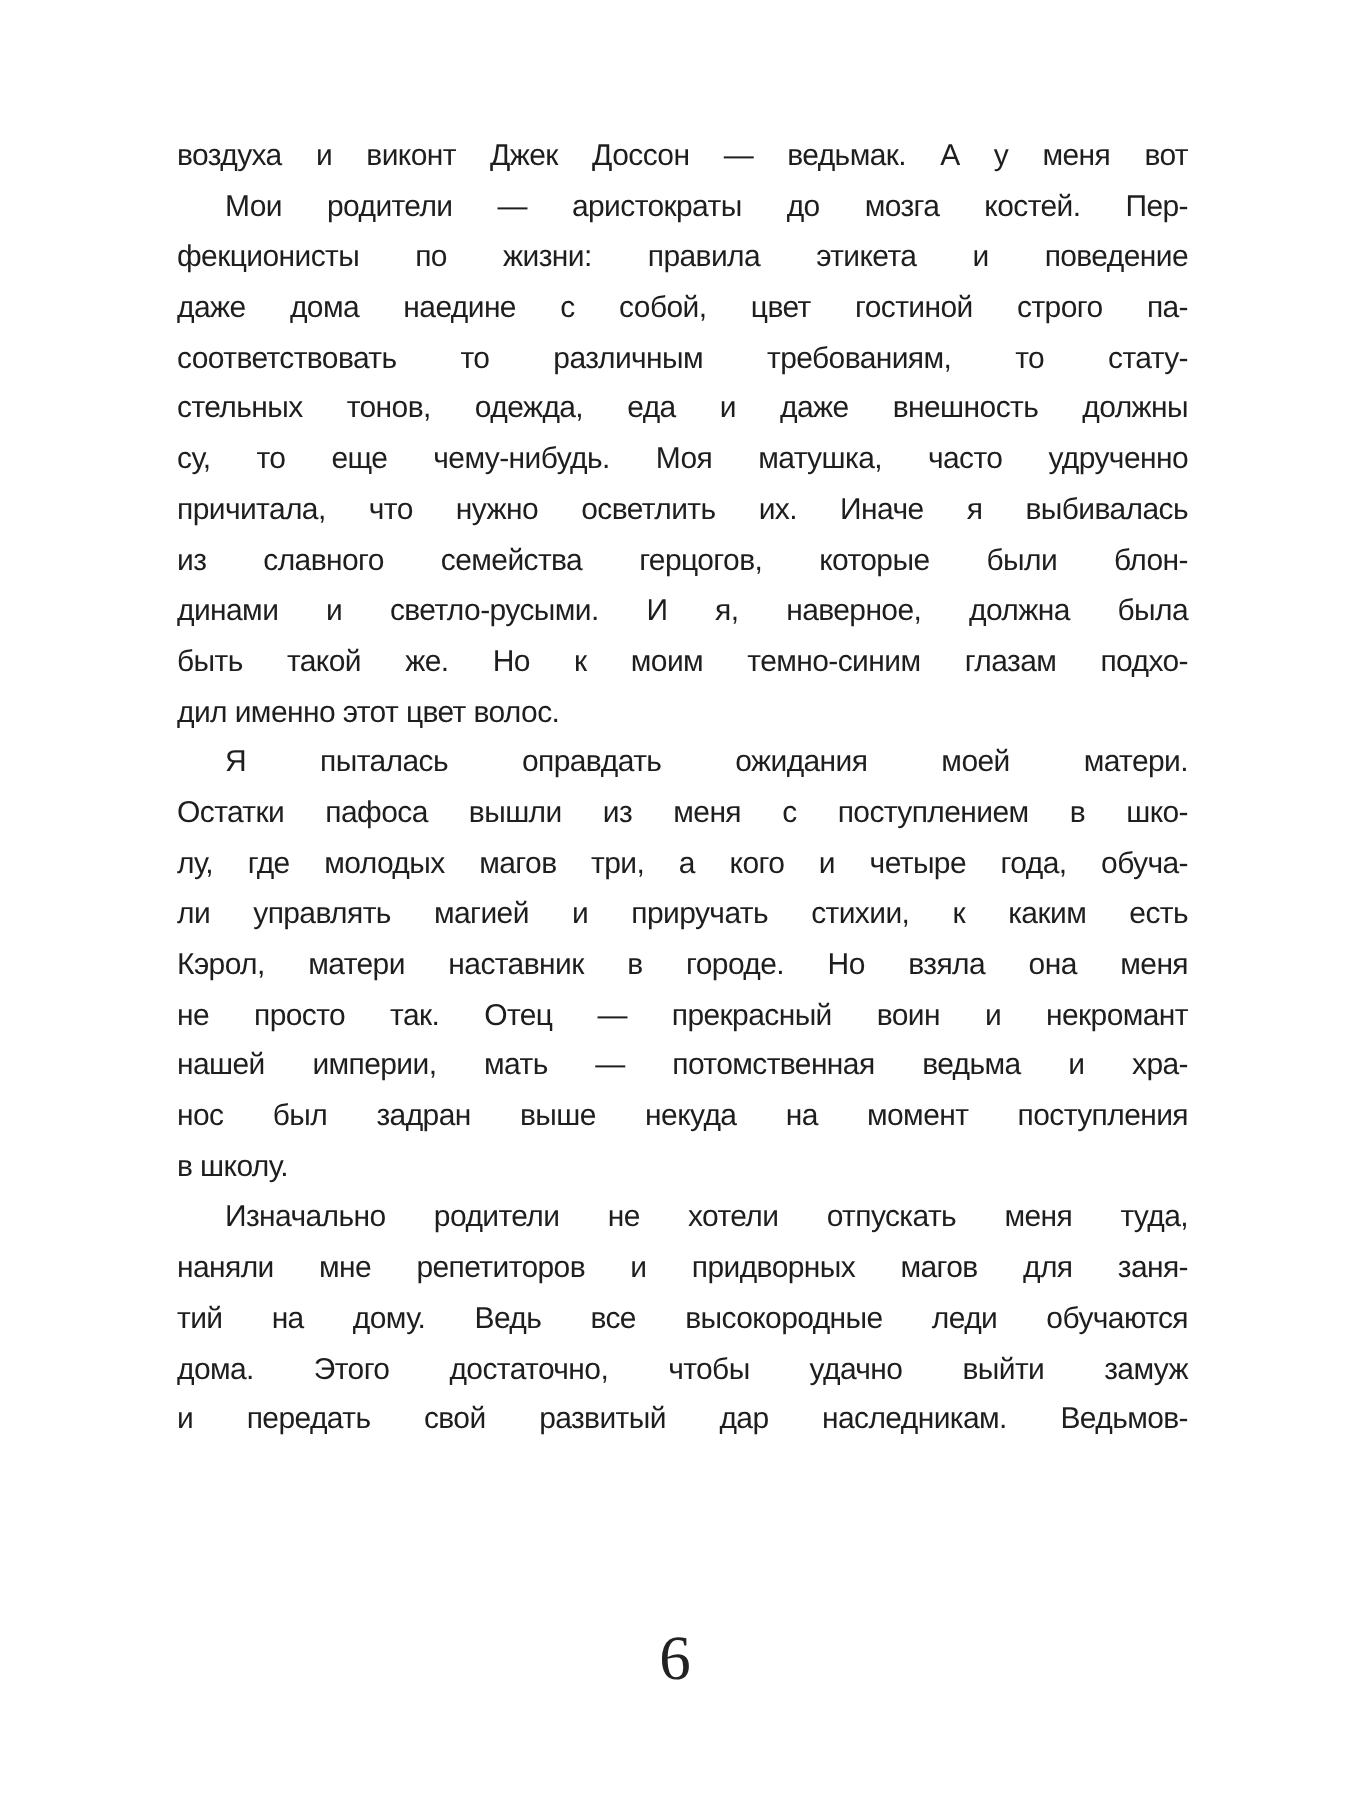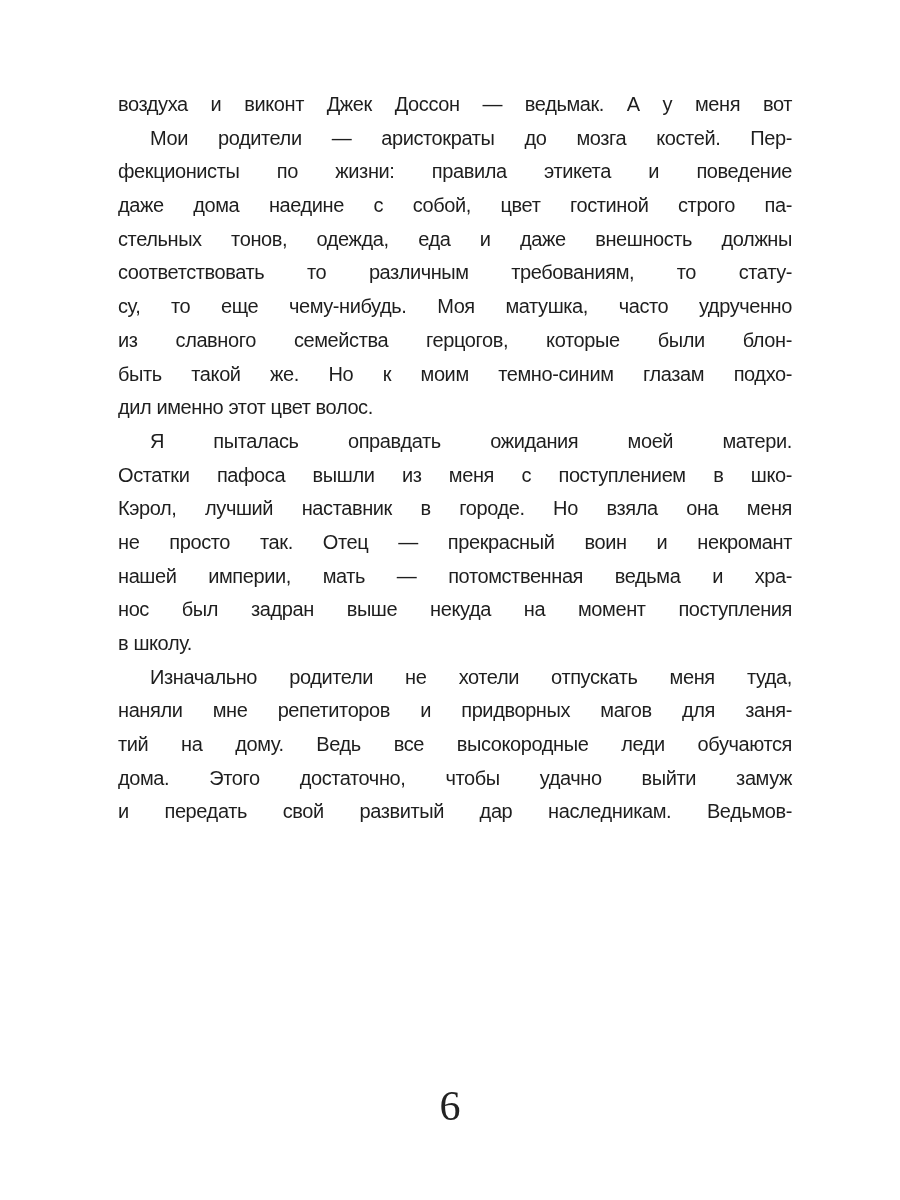--- a/index.html
+++ b/index.html
@@ -18,29 +18,33 @@
   }
 </style>
 </head>
 <body>
 
 <div class="page-text" id="text">
     <span class="line">воздуха и виконт Джек Доссон — ведьмак. А у меня вот</span>
     <span class="line indent">Мои родители — аристократы до мозга костей. Пер-</span>
     <span class="line">фекционисты по жизни: правила этикета и поведение</span>
     <span class="line">даже дома наедине с собой, цвет гостиной строго па-</span>
+    <span class="line">соответствовать то различным требованиям, то стату-</span>
     <span class="line">стельных тонов, одежда, еда и даже внешность должны</span>
-    <span class="line">соответствовать то различным требованиям, то стату-</span>
     <span class="line">су, то еще чему-нибудь. Моя матушка, часто удрученно</span>
+    <span class="line">причитала, что нужно осветлить их. Иначе я выбивалась</span>
     <span class="line">из славного семейства герцогов, которые были блон-</span>
+    <span class="line">динами и светло-русыми. И я, наверное, должна была</span>
     <span class="line">быть такой же. Но к моим темно-синим глазам подхо-</span>
     <span class="line last">дил именно этот цвет волос.</span>
     <span class="line indent">Я пыталась оправдать ожидания моей матери.</span>
     <span class="line">Остатки пафоса вышли из меня с поступлением в шко-</span>
-    <span class="line">Кэрол, лучший наставник в городе. Но взяла она меня</span>
+    <span class="line">лу, где молодых магов три, а кого и четыре года, обуча-</span>
+    <span class="line">ли управлять магией и приручать стихии, к каким есть</span>
+    <span class="line">Кэрол, матери наставник в городе. Но взяла она меня</span>
     <span class="line">не просто так. Отец — прекрасный воин и некромант</span>
     <span class="line">нашей империи, мать — потомственная ведьма и хра-</span>
     <span class="line">нос был задран выше некуда на момент поступления</span>
     <span class="line last">в школу.</span>
     <span class="line indent">Изначально родители не хотели отпускать меня туда,</span>
     <span class="line">наняли мне репетиторов и придворных магов для заня-</span>
     <span class="line">тий на дому. Ведь все высокородные леди обучаются</span>
     <span class="line">дома. Этого достаточно, чтобы удачно выйти замуж</span>
     <span class="line">и передать свой развитый дар наследникам. Ведьмов-</span>
   </div>

